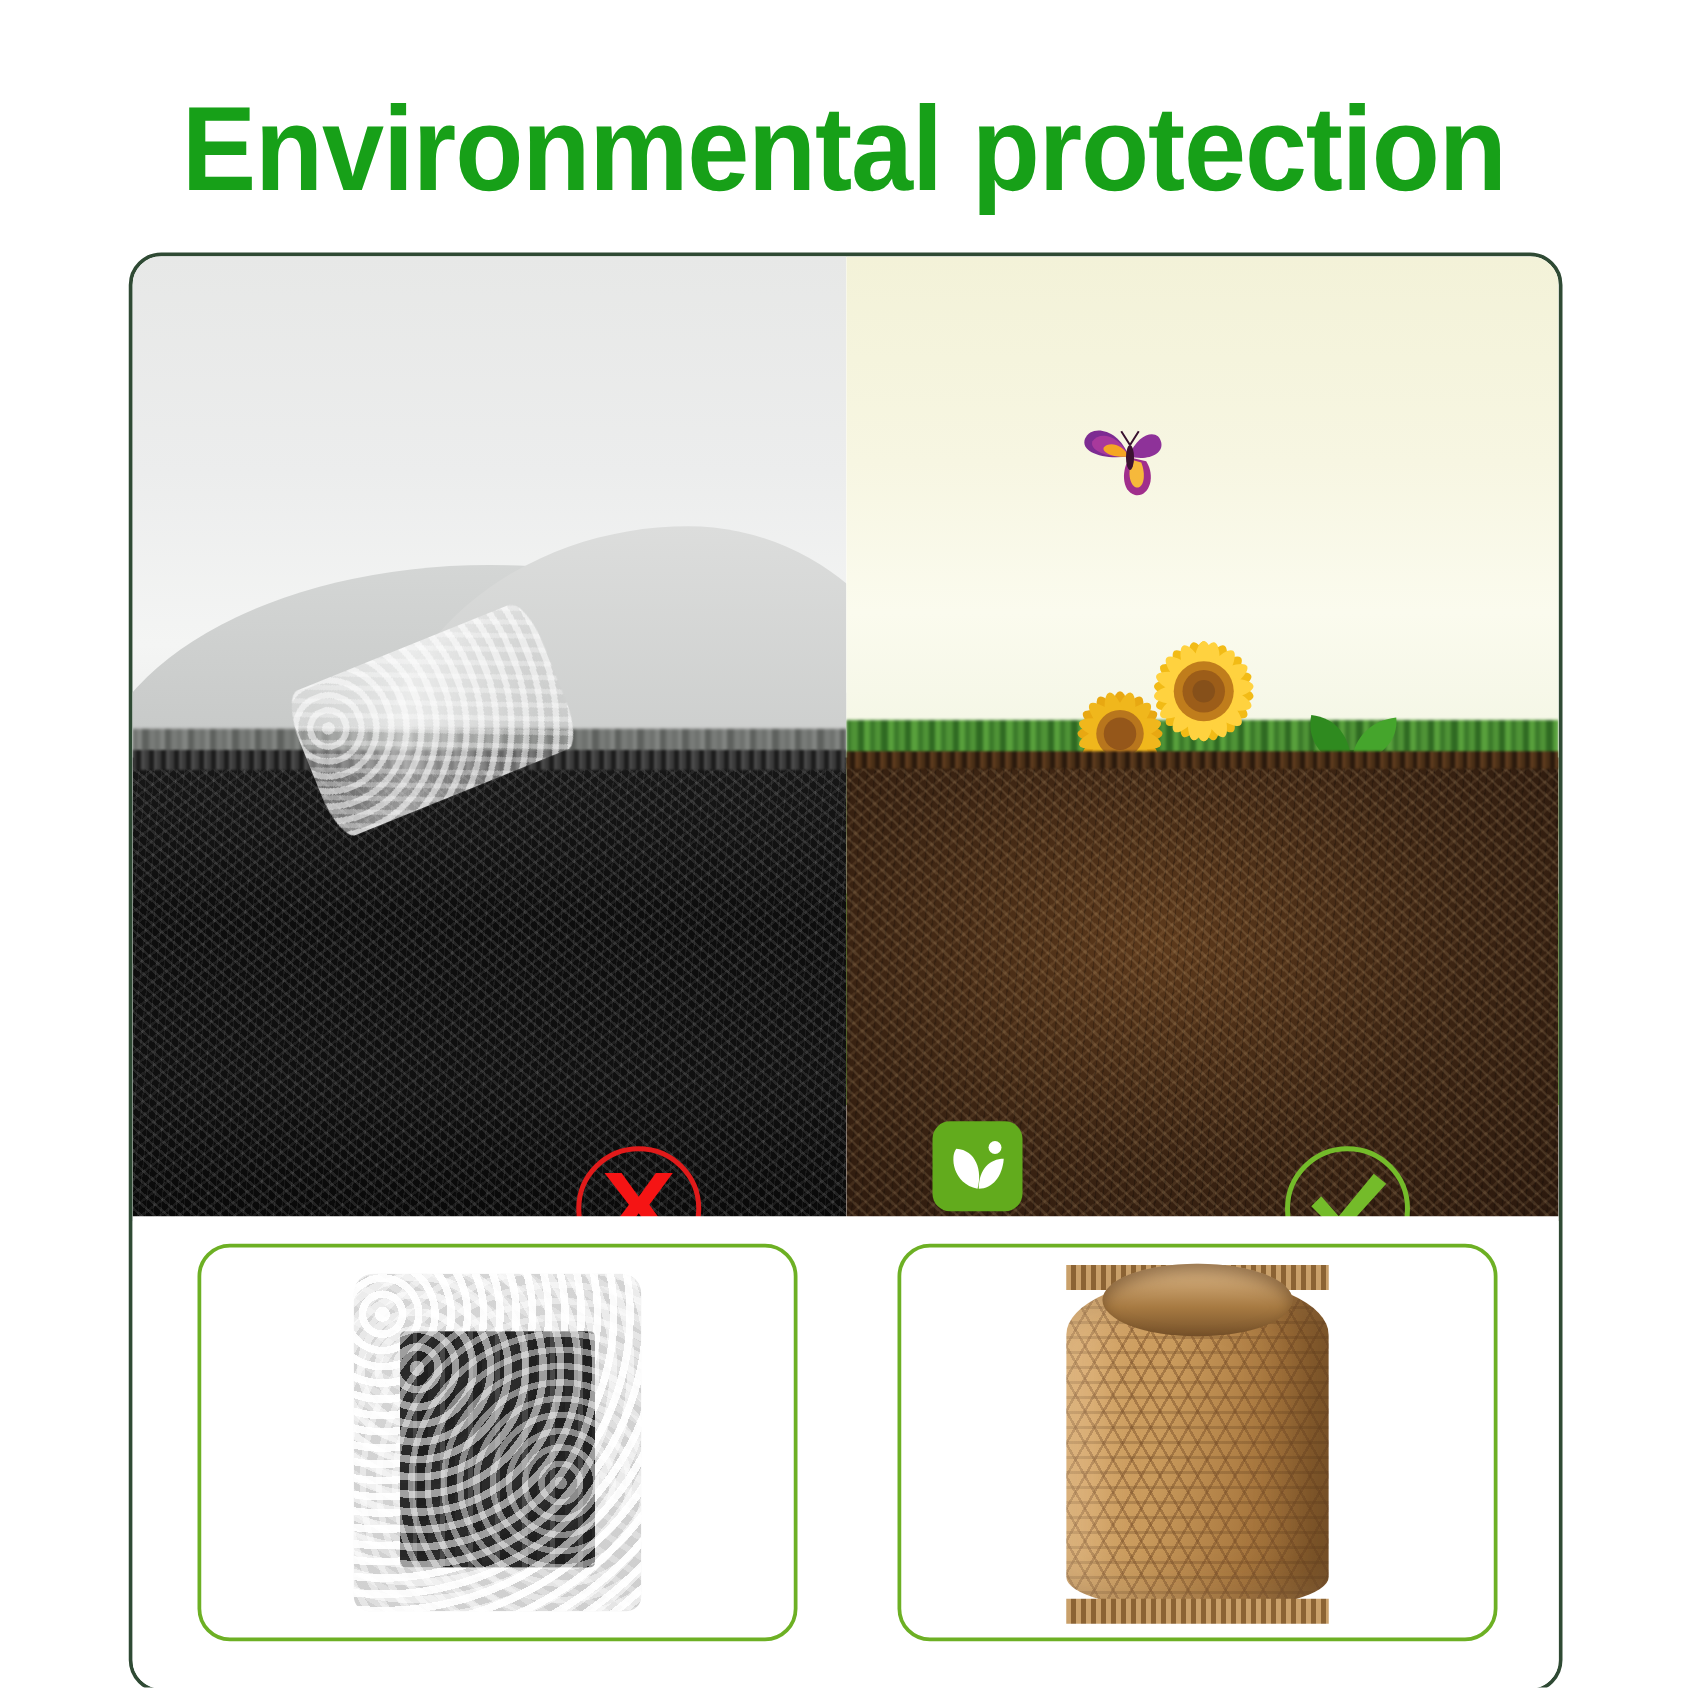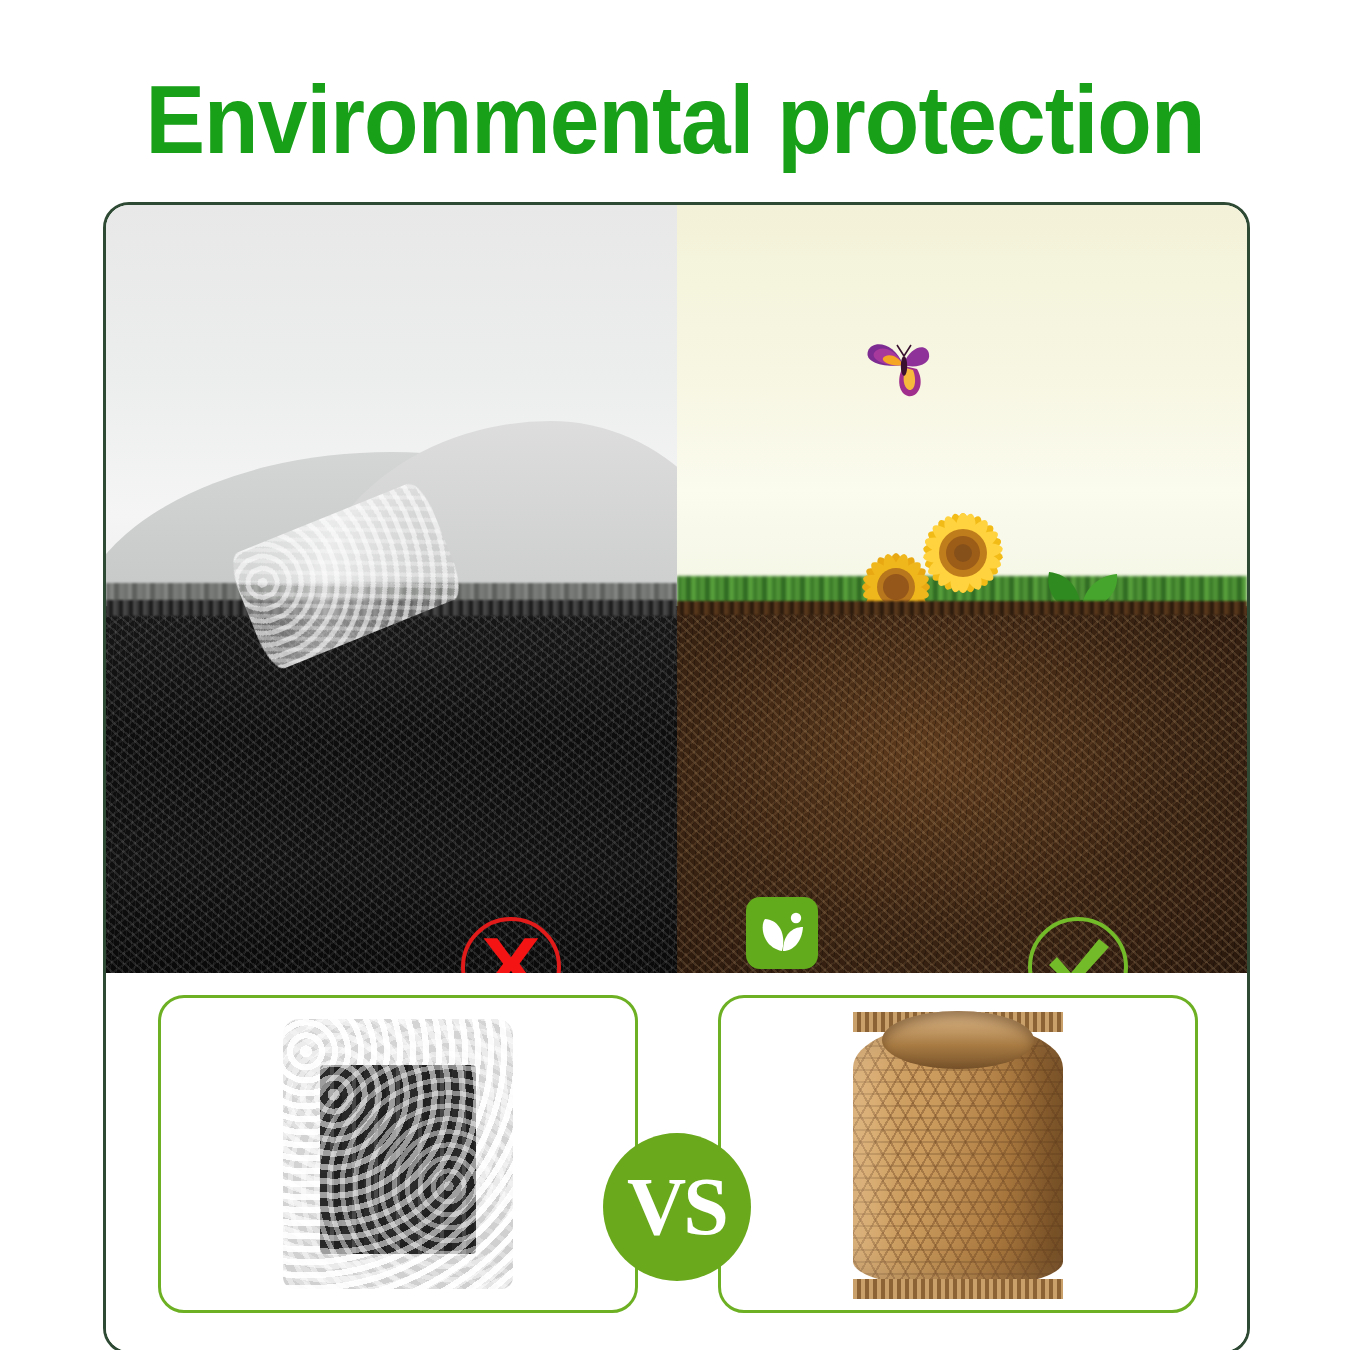--- a/index.html
+++ b/index.html
@@ -379,20 +379,17 @@
       </div>
 
       <div class="prod-box right-box">
         <div class="honeycomb-roll">
           <div class="frill top"></div>
           <div class="mouth"></div>
           <div class="frill bot"></div>
         </div>
       </div>
 
-      <div class="vs-badge">
-        <span class="vs-text">VS</span>
-      </div>
 
     </div>
 
   </div>
 </div>
 
 </body></html>

